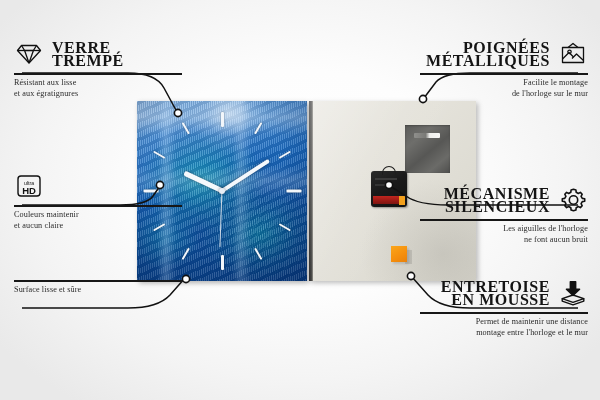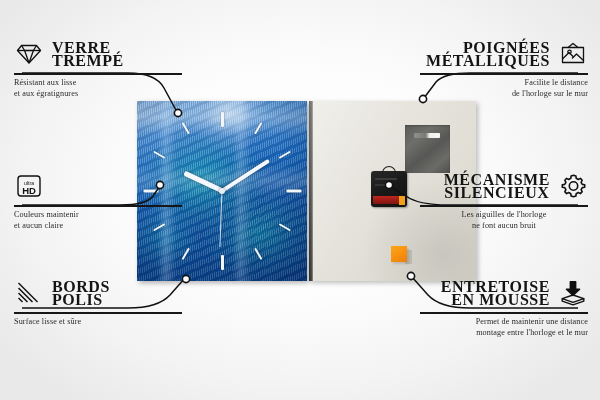--- a/index.html
+++ b/index.html
@@ -294,21 +294,21 @@
     line-height: 10.5px;
     color: #2a2a2a;
     letter-spacing: 0.1px;
   }
 
   
   #feature-verre-trempe       { top: 38px;  }
   #feature-impression-hd      { top: 170px; }
   #feature-bords-polis        { top: 277px; }
   #feature-poignees           { top: 38px;  }
-  #feature-mecanisme          { top: 170px; text-align: center; }
+  #feature-mecanisme          { top: 184px; }
   #feature-entretoise         { top: 277px; }
 </style>
 </head>
 <body>
 
 <div id="stage">
 
   <div class="product-area">
 
     <div class="clock-front">
@@ -421,36 +421,20 @@
       </span>
     </div>
     <div class="rule"></div>
     <div class="feat-desc">
       <span>Couleurs maintenir</span><br>
       <span>et aucun claire</span>
     </div>
   </div>
 
   <div class="feature left" id="feature-bords-polis">
-    <div class="feat-head">
-      <span class="feat-icon">
-        <svg width="26" height="24" viewBox="0 0 26 24">
-          <g stroke="#111" stroke-width="1.5" stroke-linecap="butt">
-            <line x1="2.5" y1="2" x2="21.5" y2="21"></line>
-            <line x1="2.5" y1="7" x2="16.5" y2="21"></line>
-            <line x1="2.5" y1="12" x2="11.5" y2="21"></line>
-            <line x1="2.5" y1="17" x2="6.5" y2="21"></line>
-          </g>
-        </svg>
-      </span>
-      <span class="feat-title">
-        <span>BORDS</span><br>
-        <span>POLIS</span>
-      </span>
-    </div>
     <div class="rule"></div>
     <div class="feat-desc">
       <span>Surface lisse et sûre</span>
     </div>
   </div>
 
   <div class="feature right" id="feature-poignees">
     <div class="feat-head">
       <span class="feat-icon">
         <svg width="28" height="24" viewBox="0 0 28 24">
@@ -463,21 +447,21 @@
           </g>
         </svg>
       </span>
       <span class="feat-title">
         <span>POIGNÉES</span><br>
         <span>MÉTALLIQUES</span>
       </span>
     </div>
     <div class="rule"></div>
     <div class="feat-desc">
-      <span>Facilite le distance</span><br>
+      <span>Facilite le montage</span><br>
       <span>de l'horloge sur le mur</span>
     </div>
   </div>
 
   <div class="feature right" id="feature-mecanisme">
     <div class="feat-head">
       <span class="feat-icon">
         <svg width="27" height="26" viewBox="0 0 27 26">
           <g fill="none" stroke="#111" stroke-width="1.6" stroke-linejoin="round">
             <path d="M13.5,2.2 L15.9,2.9 L16.2,5.3 L18.3,6.5 L20.4,5.4 L22.2,7.2

